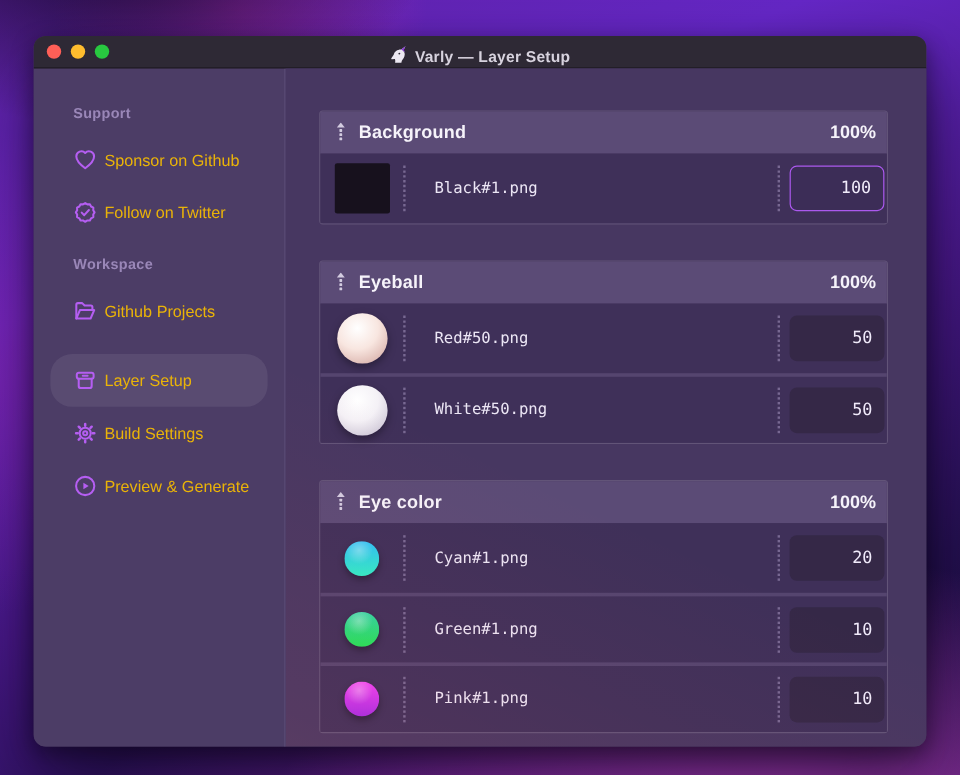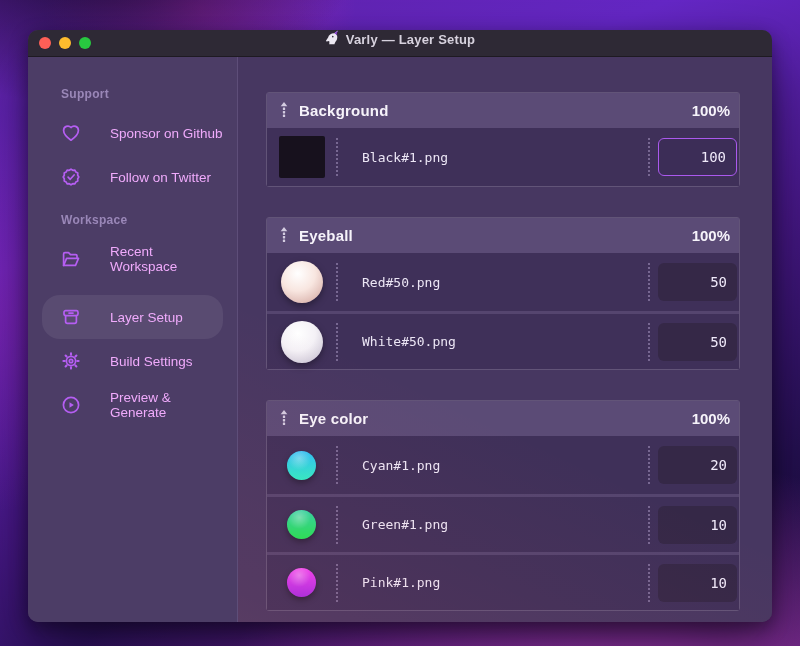--- a/index.html
+++ b/index.html
@@ -17,37 +17,37 @@
       linear-gradient(158deg, #5e21a2 0%, #6527c6 28%, #481888 55%, #251051 80%, #150b34 100%);
   }
 
   .window {
     position:absolute; left:28px; top:30px; width:744px; height:592px;
     border-radius:10px; overflow:hidden; background:#47385f;
     box-shadow:0 30px 60px rgba(8,4,18,.55), 0 6px 18px rgba(0,0,0,.4);
   }
   .titlebar {
     position:relative; height:27px; background:#2e2935;
-    display:flex; align-items:flex-start; justify-content:center;
+    display:flex; align-items:flex-end; justify-content:center;
     border-bottom:1px solid rgba(0,0,0,.35);
   }
   .traffic { position:absolute; left:11px; top:0; bottom:0; display:flex; align-items:center; gap:8px; }
   .light { width:12px; height:12px; border-radius:50%; border:none; padding:0; cursor:default; }
   .title { display:flex; align-items:center; gap:6px; font-size:13px; font-weight:700; color:#d7d2de; letter-spacing:.2px; }
 
   .winbody { display:flex; height:643px; }
 
   
   .sidebar { width:210px; flex:0 0 210px; background:#4c3d66; border-right:1px solid #5e4e79; padding-top:30px; }
   .side-section { margin-bottom:14px; }
   .side-label { margin:0 0 10px 33px; font-size:12px; font-weight:700; color:#9a87b8; letter-spacing:.3px; }
   .side-item {
-    display:flex; align-items:center; gap:28px; height:44px;
+    display:flex; align-items:center; gap:5px; height:44px;
     margin:0 14px; padding:0 0 0 18px; border-radius:9px;
-    color:#f0abfc; font-size:13.5px; font-weight:500; cursor:default;
+    color:#eab308; font-size:13.5px; font-weight:500; cursor:default;
   }
   .side-item.active { background:rgba(255,255,255,.075);border-radius:18px; }
   .side-icon { width:22px; height:22px; flex:0 0 22px; display:flex; align-items:center; justify-content:center; }
   .side-icon svg { display:block; stroke:#b55ef2; fill:none; stroke-width:1.7; stroke-linecap:round; stroke-linejoin:round; }
 
   
   .main { position:relative; flex:1; background:#473761; padding:35px 32px 0 28px; overflow:hidden; }
   .main::after {
     content:""; position:absolute; inset:0; pointer-events:none;
     background:linear-gradient(205deg, rgba(255,96,110,0) 55%, rgba(255,96,110,.08) 88%, rgba(255,130,120,.12) 100%);
@@ -124,21 +124,21 @@
           </div>
           <div class="side-section">
             <div class="side-label">Workspace</div>
             <div class="side-item">
               <span class="side-icon">
                 <svg width="22" height="22" viewBox="0 0 22 22">
                   <path d="M3.6 17.4V5.9c0-.7.6-1.3 1.3-1.3h3.6l2 2h5.2c.7 0 1.3.6 1.3 1.3v1.5"></path>
                   <path d="M3.6 17.4h11.9l3-7H6.6l-3 7Z"></path>
                 </svg>
               </span>
-              <span>Recent Workspace</span>
+              <span>Github Projects</span>
             </div>
           </div>
           <div class="side-section">
             <div class="side-item active">
               <span class="side-icon">
                 <svg width="22" height="22" viewBox="0 0 22 22">
                   <rect x="4" y="4.6" width="14" height="5" rx="1.6"></rect>
                   <path d="M5.6 9.6v6c0 1 .8 1.8 1.8 1.8h7.2c1 0 1.8-.8 1.8-1.8v-6"></path>
                   <path d="M9 7.1h4"></path>
                 </svg>

